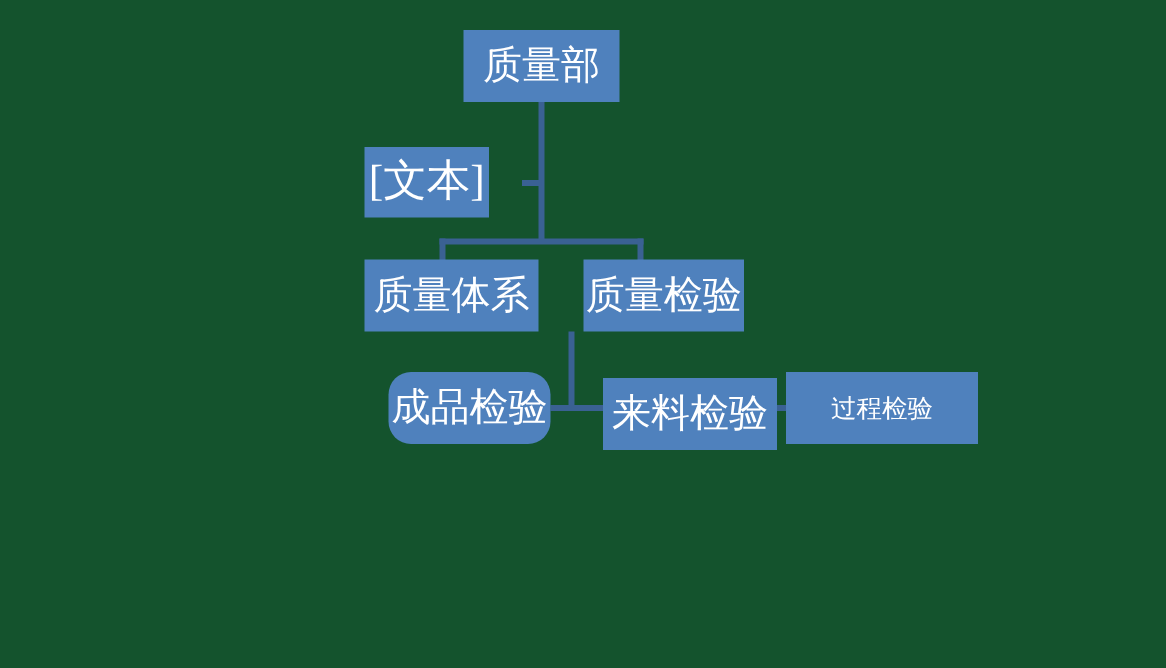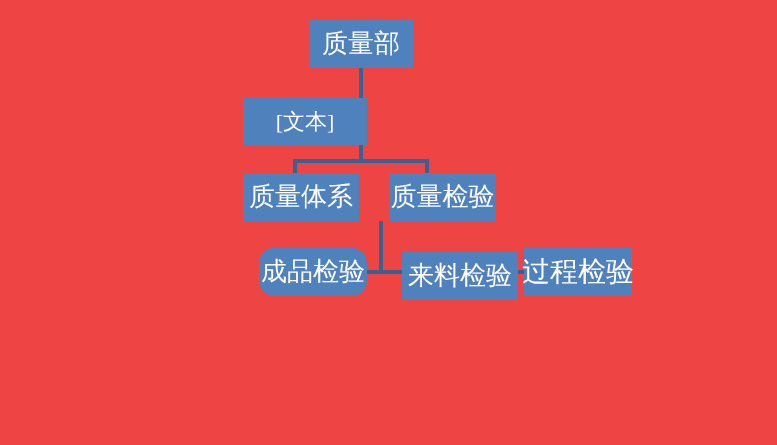--- a/index.html
+++ b/index.html
@@ -8,21 +8,21 @@
     padding: 0;
     background: #ffffff;
   }
   body {
     font-family: "Liberation Serif", "DejaVu Serif", serif;
   }
   #canvas {
     position: relative;
     width: 777px;
     height: 445px;
-    background: #ef4444;
+    background: #14532d;
     overflow: hidden;
   }
   .node {
     position: absolute;
     background: #4f81bd;
     color: #ffffff;
     display: flex;
     align-items: center;
     justify-content: center;
     box-sizing: border-box;
@@ -46,22 +46,22 @@
 
   
   #n-top {
     left: 309px; top: 20px;
     width: 104px; height: 48px;
     font-size: 26px;
   }
   
   #n-assistant {
     left: 243px; top: 98px;
-    width: 124px; height: 47px;
-    font-size: 22px;
+    width: 83px; height: 47px;
+    font-size: 29px;
     text-align: right;
   }
   
   #n-sys {
     left: 243px; top: 173px;
     width: 116px; height: 48px;
     font-size: 26px;
   }
   #n-insp {
     left: 371px; top: 173px;
@@ -76,22 +76,22 @@
     font-size: 26px;
     border-radius: 15px;
   }
   #n-incoming {
     left: 402px; top: 252px;
     width: 116px; height: 48px;
     font-size: 26px;
   }
   #n-process {
     left: 524px; top: 248px;
-    width: 108px; height: 48px;
-    font-size: 28px;
+    width: 128px; height: 48px;
+    font-size: 17px;
   }
 
   
   
   #c-trunk        { left: 359px; top: 68px;  height: 93px; }
   
   #c-assist-stub  { left: 348px; top: 120px; width: 13px; }
   
   #c-branchbar    { left: 293px; top: 159px; width: 136px; }
   

